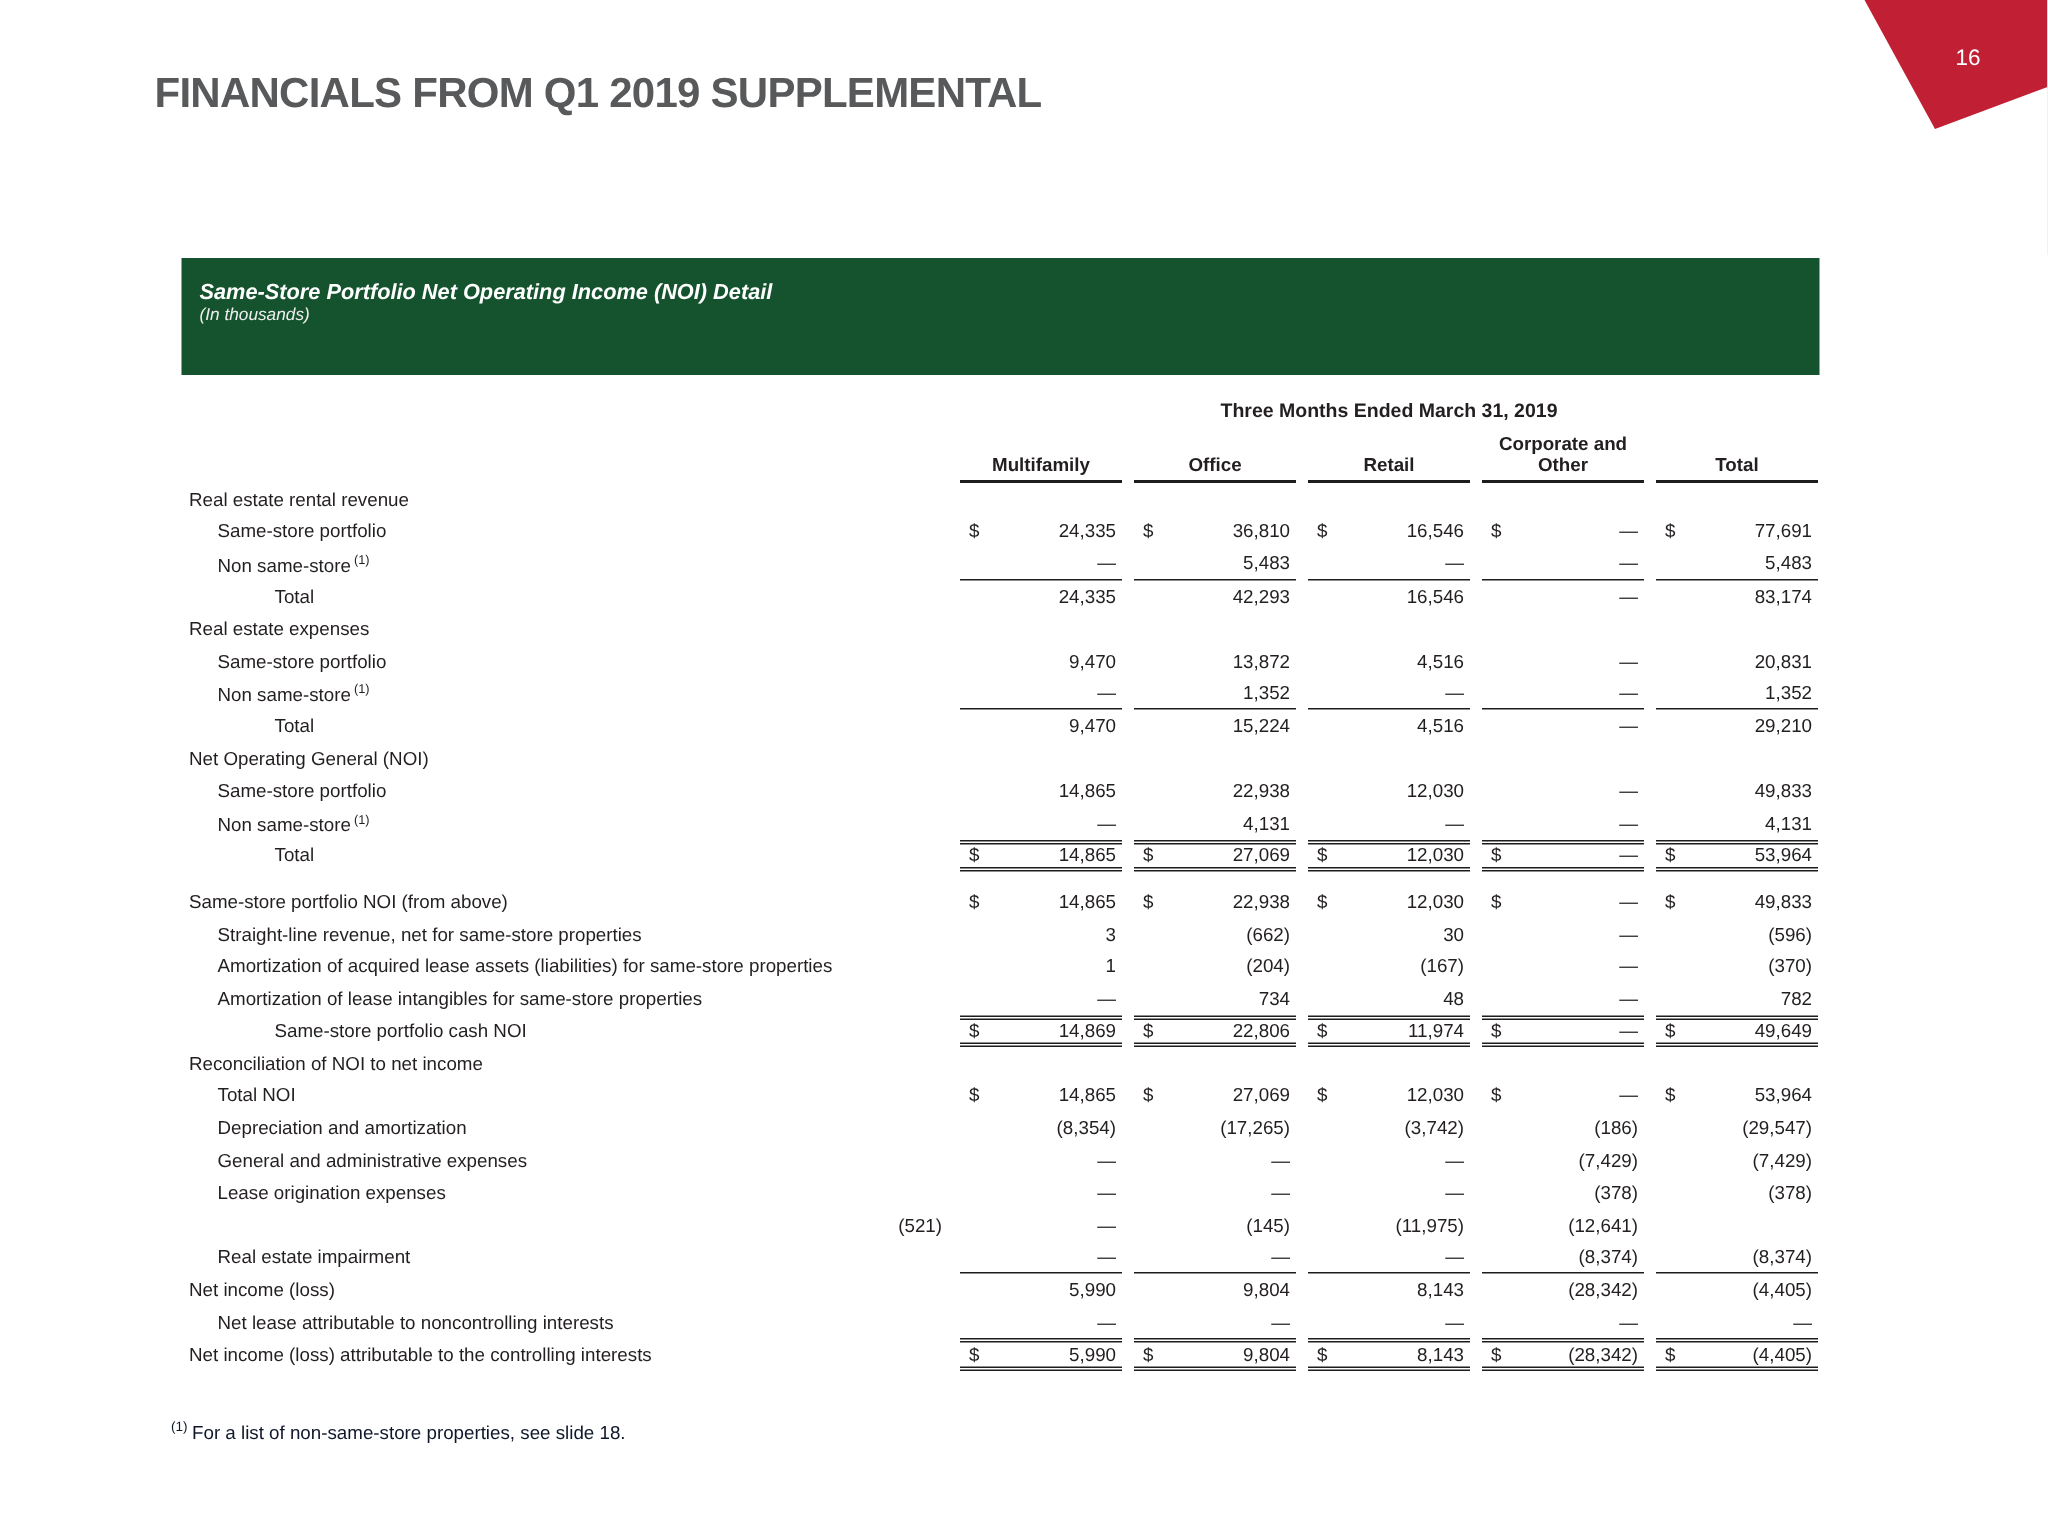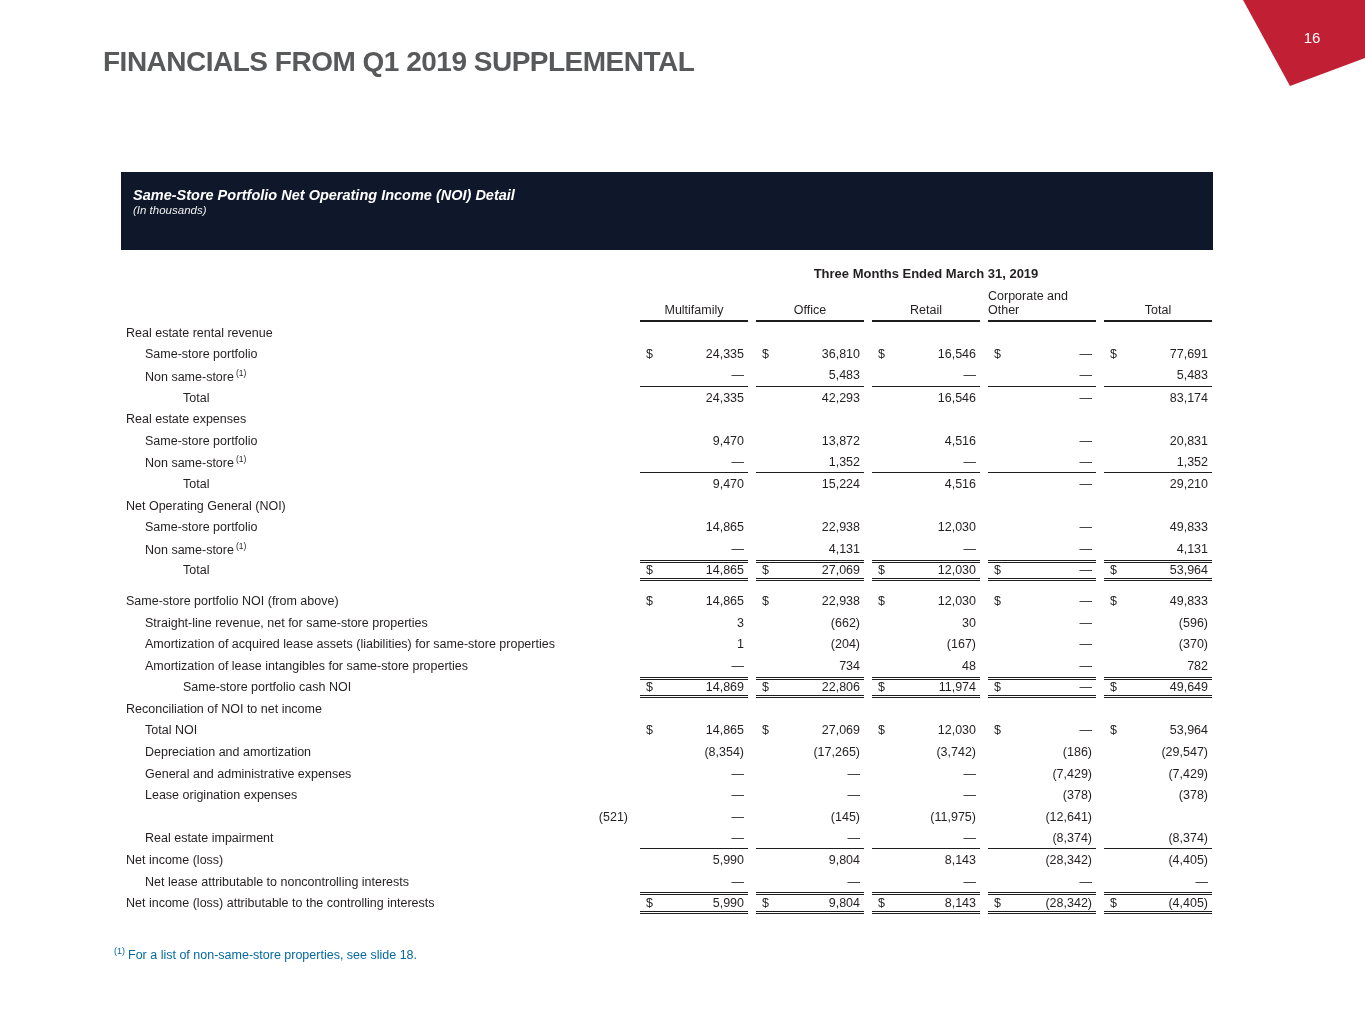--- a/index.html
+++ b/index.html
@@ -33,57 +33,57 @@
     font-size:12.5px;
   }
   .row.space-before { margin-top:9px; }
   .period-row { height:22px; }
   .period {
     grid-column:2 / 7; text-align:center; font-weight:bold; font-size:13px;
   }
   .colhead-row { height:38px; align-items:end; }
   .colhead {
     height:100%; display:flex; align-items:flex-end; justify-content:center;
-    text-align:left; font-weight:normal; font-size:12.5px; line-height:13.5px;
+    text-align:center; font-weight:bold; font-size:12.5px; line-height:13.5px;
     border-bottom:2px solid #1d1d1d; padding-bottom:3px;
   }
   .cell.lbl { white-space:nowrap; overflow:visible; }
   .cell.lbl sup { font-size:8.5px; vertical-align:super; margin-left:2px; }
   .indent0 { padding-left:0; }
   .indent1 { padding-left:19px; }
   .indent2 { padding-left:57px; }
   .cell.num {
     display:flex; align-items:center; height:100%;
     padding:0 4px 0 6px;
   }
   .cell.num .dollar { text-align:left; }
   .cell.num .val { margin-left:auto; text-align:right; }
   .rule-under { border-bottom:1.5px solid #1d1d1d; }
   .rule-total { border-top:3px double #1d1d1d; border-bottom:3px double #1d1d1d; }
 
   .footnote {
-    position:absolute; left:114px; top:946px; font-size:12.5px; color:#0369a1;
+    position:absolute; left:114px; top:946px; font-size:12.5px; color:#0f172a;
   }
   .footnote sup { font-size:9px; vertical-align:super; margin-right:3px; }
 </style>
 </head>
 <body>
 
 <div class="page" style="color: rgb(35, 31, 32);">
 
   <div class="page-title" style="color: rgb(88, 89, 91);">FINANCIALS FROM Q1 2019 SUPPLEMENTAL</div>
 
   <div class="corner-flag">
     <svg width="130" height="90" viewBox="0 0 130 90">
       <polygon points="8,0 130,0 130,58 55,86" fill="#c11f33"></polygon>
       <text x="77" y="43" text-anchor="middle" fill="#ffffff" font-family="Liberation Sans, sans-serif" font-size="15">16</text>
     </svg>
   </div>
 
-  <div class="banner" style="background: #0f172a;">
+  <div class="banner" style="background: #14532d;">
     <div class="banner-title">Same-Store Portfolio Net Operating Income (NOI) Detail</div>
     <div class="banner-subtitle">(In thousands)</div>
   </div>
 
   <div class="noi-table">
     <div class="row period-row">
       <div class="cell lbl"></div>
       <div class="period">Three Months Ended March 31, 2019</div>
     </div>
     <div class="row colhead-row">

